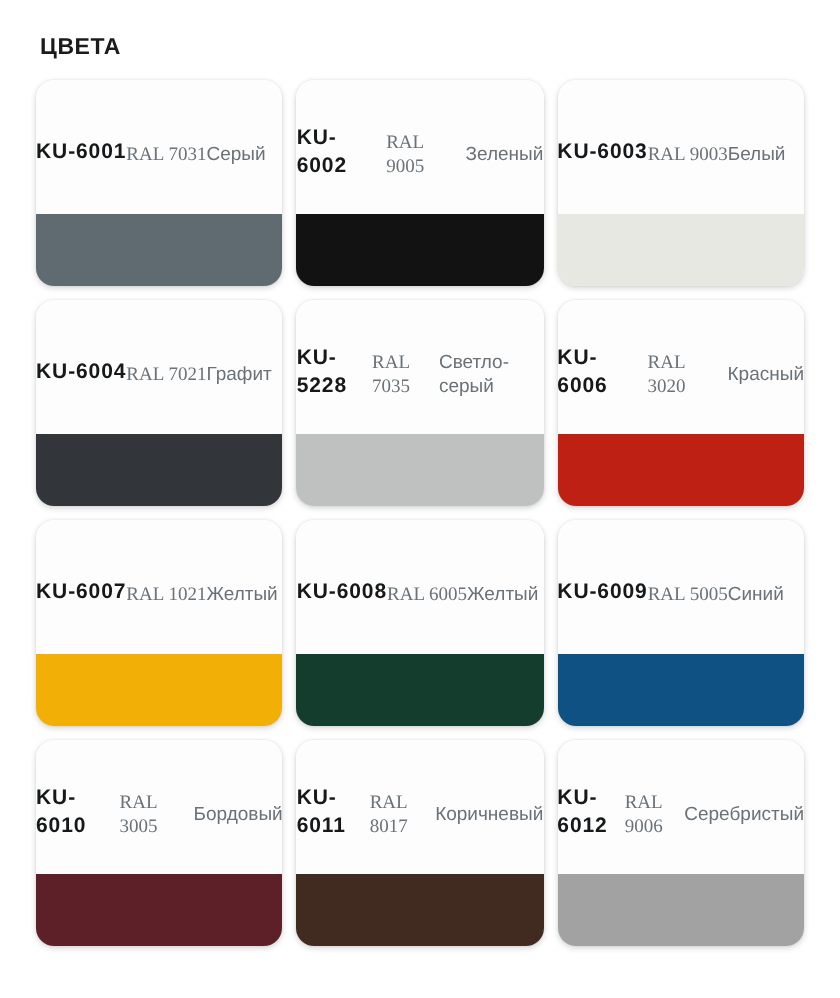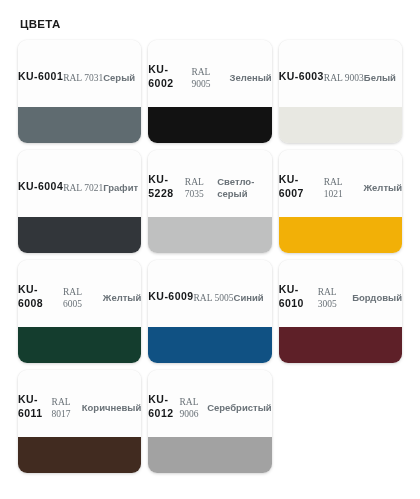--- a/index.html
+++ b/index.html
@@ -65,21 +65,20 @@
   .card-ral {
     font-size: 9.5px;
     color: #6a7278;
     line-height: 12px;
     font-family: Liberation Serif, serif;
   }
   .card-name {
     font-size: 9.5px;
     color: #6a7278;
     line-height: 12px;
-    font-weight: bold;
   }
   .card-swatch {
     flex: 1 1 auto;
     width: 100%;
   }
 </style>
 </head>
 <body>
 
 <div class="page">
@@ -126,20 +125,28 @@
 
     <div class="card">
       <div class="card-info">
         <div class="card-code">KU-5228</div>
         <div class="card-ral">RAL 7035</div>
         <div class="card-name">Светло-серый</div>
       </div>
       <div class="card-swatch" style="background: rgb(191, 192, 192);"></div>
     </div>
 
+    <div class="card">
+      <div class="card-info">
+        <div class="card-code">KU-6006</div>
+        <div class="card-ral">RAL 3020</div>
+        <div class="card-name">Красный</div>
+      </div>
+      <div class="card-swatch" style="background: rgb(190, 32, 20);"></div>
+    </div>
 
     <div class="card">
       <div class="card-info">
         <div class="card-code">KU-6007</div>
         <div class="card-ral">RAL 1021</div>
         <div class="card-name">Желтый</div>
       </div>
       <div class="card-swatch" style="background: rgb(242, 176, 7);"></div>
     </div>
 

